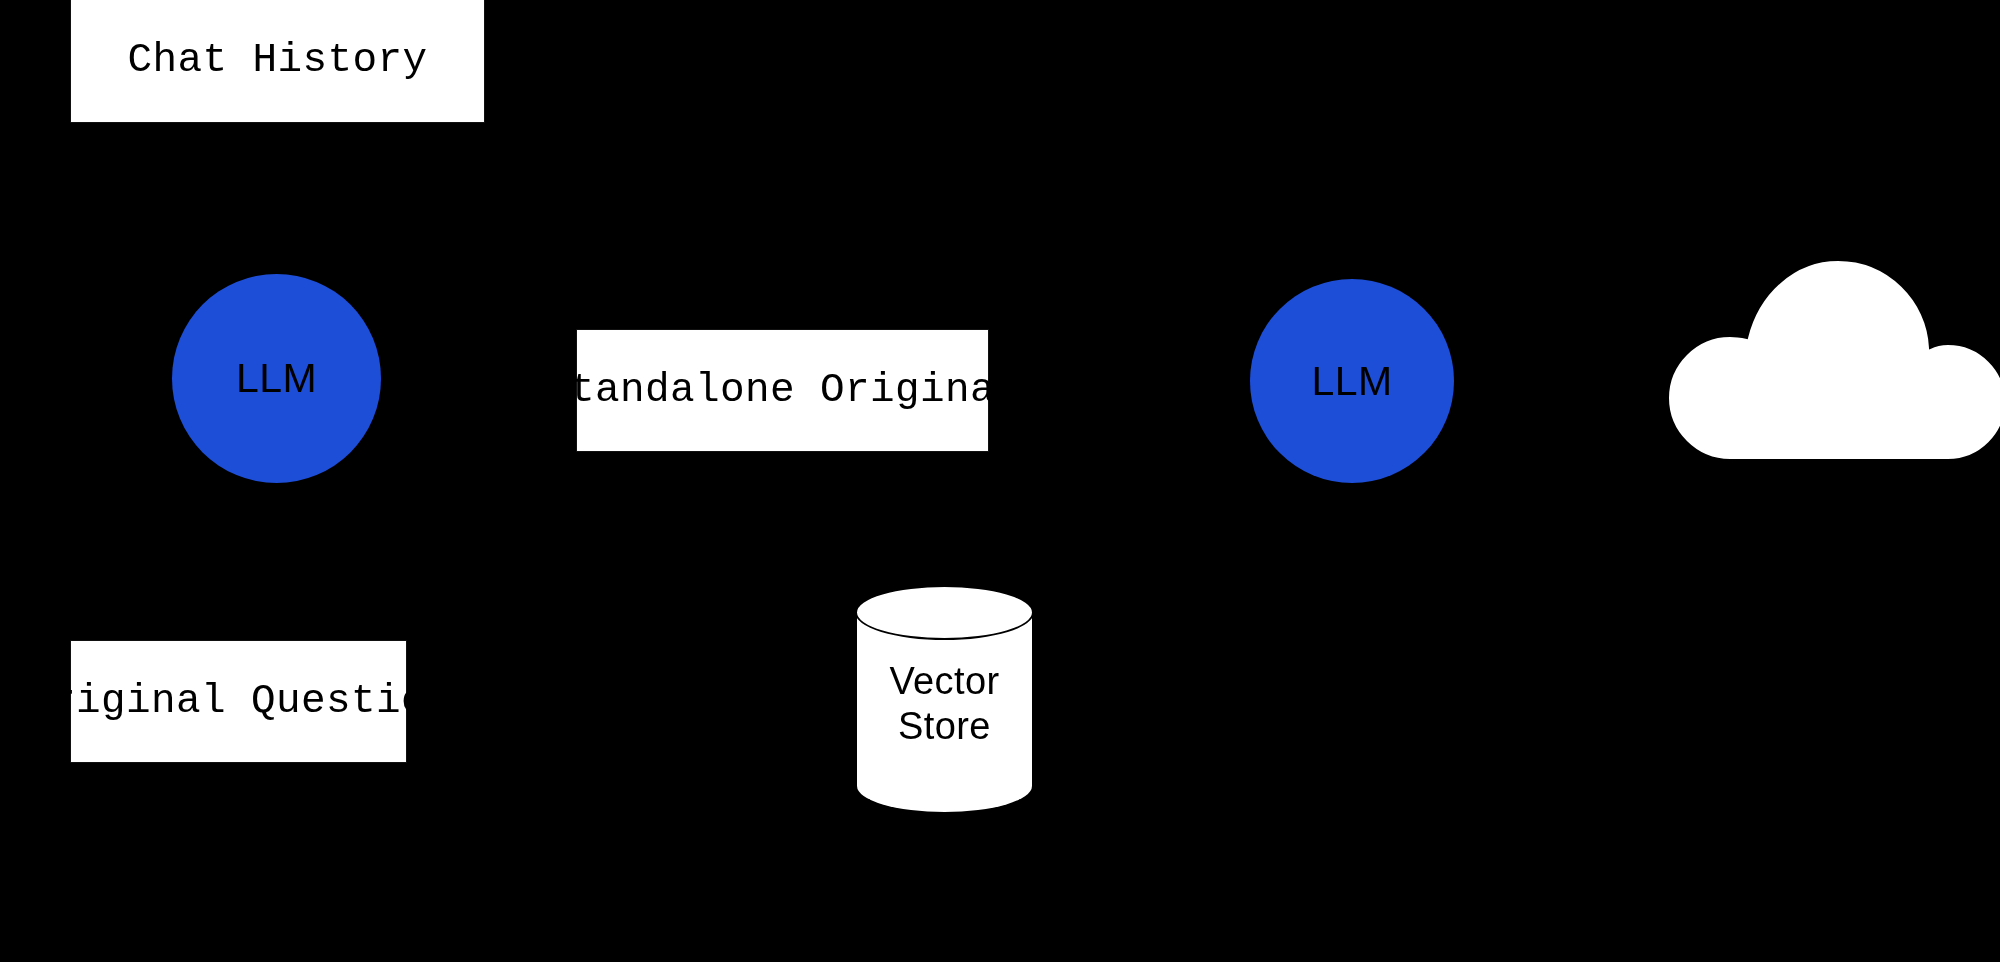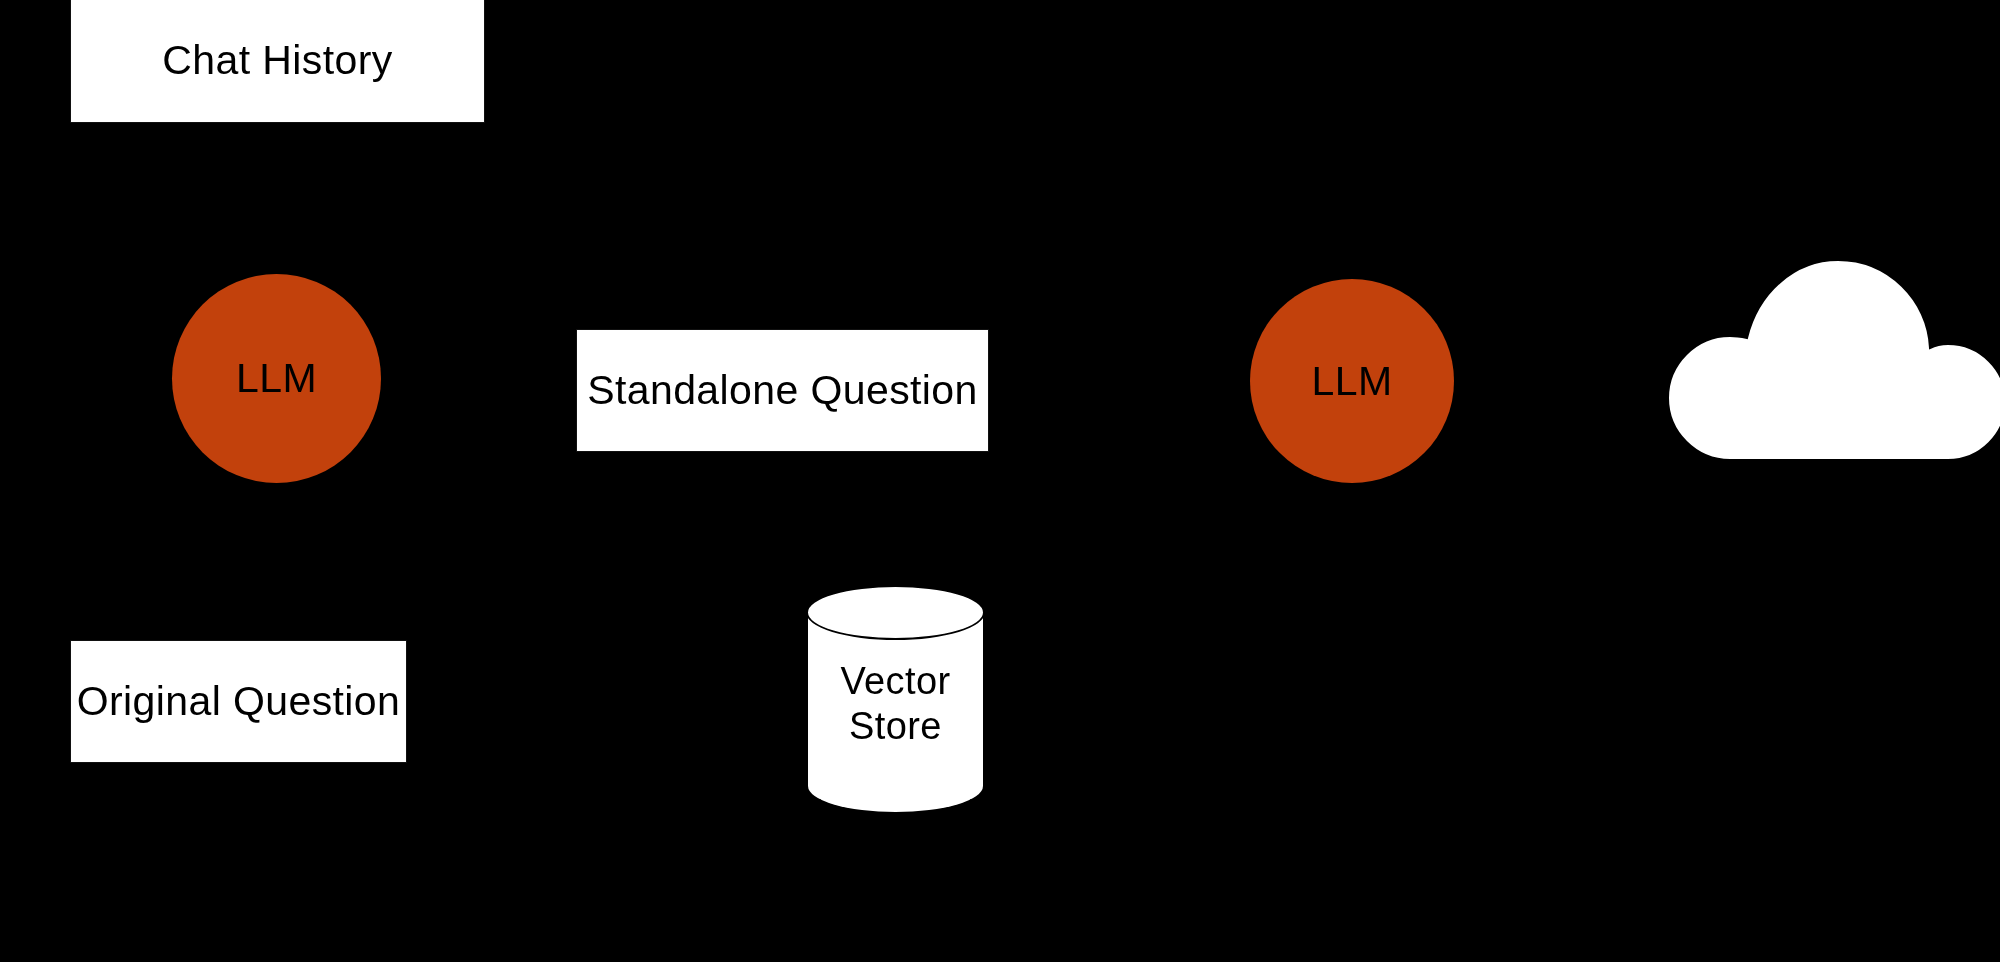--- a/index.html
+++ b/index.html
@@ -40,20 +40,21 @@
     background: #ffffff;
     border: 1px solid #111111;
     box-sizing: border-box;
     display: flex;
     align-items: center;
     justify-content: center;
   }
   .rect-node .node-label {
     position: static;
     font-size: 41px;
+    font-family: Liberation Mono, monospace;
   }
 
   #node-chat-history {
     left: 70px;
     top: -2px;
     width: 415px;
     height: 125px;
   }
   #node-standalone-question {
     left: 576px;
@@ -64,21 +65,21 @@
   #node-original-question {
     left: 70px;
     top: 640px;
     width: 337px;
     height: 123px;
   }
 
   
   .circle-node {
     position: absolute;
-    background: #c2410c;
+    background: #1d4ed8;
     border-radius: 50%;
     display: flex;
     align-items: center;
     justify-content: center;
   }
   .circle-node .node-label {
     position: static;
     font-size: 41px;
   }
 
@@ -91,21 +92,21 @@
   #node-llm-answer {
     left: 1250px;
     top: 279px;
     width: 204px;
     height: 204px;
   }
 
   
   #node-vector-store {
     position: absolute;
-    left: 806px;
+    left: 855px;
     top: 585px;
     width: 179px;
     height: 229px;
   }
   #node-vector-store .cyl-body {
     position: absolute;
     left: 0;
     top: 27px;
     width: 179px;
     height: 202px;
@@ -161,21 +162,21 @@
 
   <div class="rect-node" id="node-chat-history">
     <span class="node-label">Chat History</span>
   </div>
 
   <div class="circle-node" id="node-llm-condense">
     <span class="node-label">LLM</span>
   </div>
 
   <div class="rect-node" id="node-standalone-question">
-    <span class="node-label">Standalone Question</span>
+    <span class="node-label">Standalone Original</span>
   </div>
 
   <div class="rect-node" id="node-original-question">
     <span class="node-label">Original Question</span>
   </div>
 
   <div id="node-vector-store">
     <div class="cyl-body"></div>
     <div class="cyl-top"></div>
     <div class="node-label">Vector

